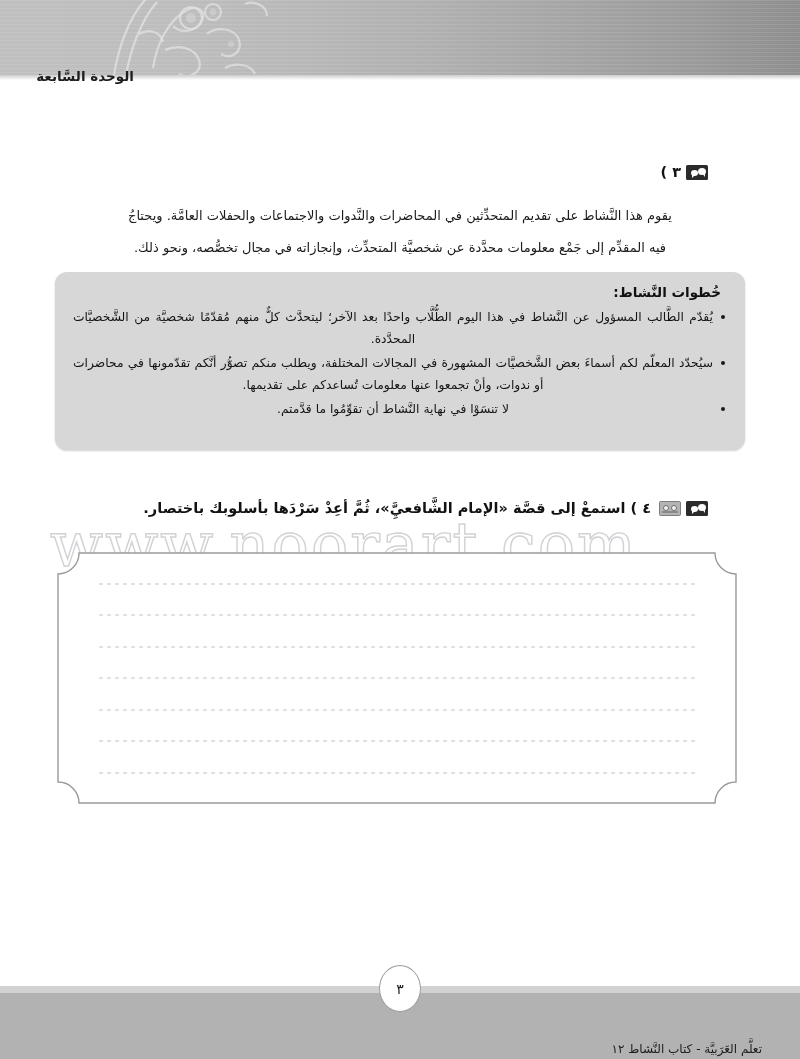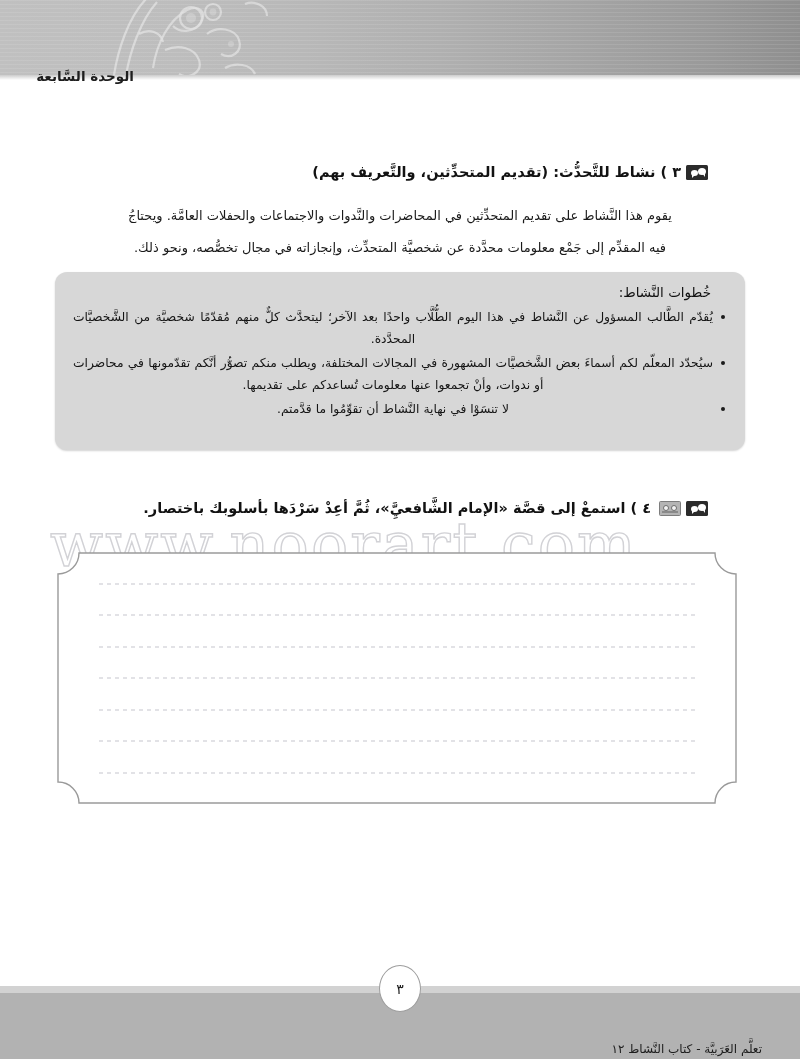--- a/index.html
+++ b/index.html
@@ -199,23 +199,23 @@
     left: 55px; top: 272px;
     width: 690px; height: 178px;
     background: #d7d7d7;
     border-radius: 12px;
     box-shadow: 0 1px 2px rgba(0,0,0,0.18);
     direction: rtl;
     padding: 10px 18px 10px 18px;
   }
   .steps-title {
     font-size: 13.5px;
-    font-weight: 400;
+    font-weight: 700;
     color: #111;
-    margin: 2px 16px 6px 0;
+    margin: 2px 6px 6px 0;
     text-align: right;
     direction: rtl;
   }
   .steps-list {
     list-style: none;
     margin: 0; padding: 0;
     direction: rtl;
   }
   .steps-list li {
     position: relative;
@@ -323,21 +323,20 @@
   <div class="watermark">www.noorart.com</div>
 
   <div class="content">
 
     <div class="activity-head" style="top:164px; right:92px; left:92px; justify-content:flex-start;">
       <span class="icon-speech">
         <span class="b1"></span>
           <span class="b2"></span>
       </span>
       <span class="num">٣ )</span>
-      <span class="htext">نشاط للتَّحدُّث: (تقديم المتحدِّثين، والتَّعريف بهم)</span>
     </div>
 
     <div class="para" style="top:196px; right:60px; width:680px;">
       <p>يقوم هذا النَّشاط على تقديم المتحدِّثين في المحاضرات والنَّدوات والاجتماعات والحفلات العامَّة. ويحتاجُ</p>
       <p>فيه المقدِّم إلى جَمْع معلومات محدَّدة عن شخصيَّة المتحدِّث، وإنجازاته في مجال تخصُّصه، ونحو ذلك.</p>
     </div>
 
     <div class="steps-box">
       <div class="steps-title">خُطوات النَّشاط:</div>
       <ul class="steps-list">

